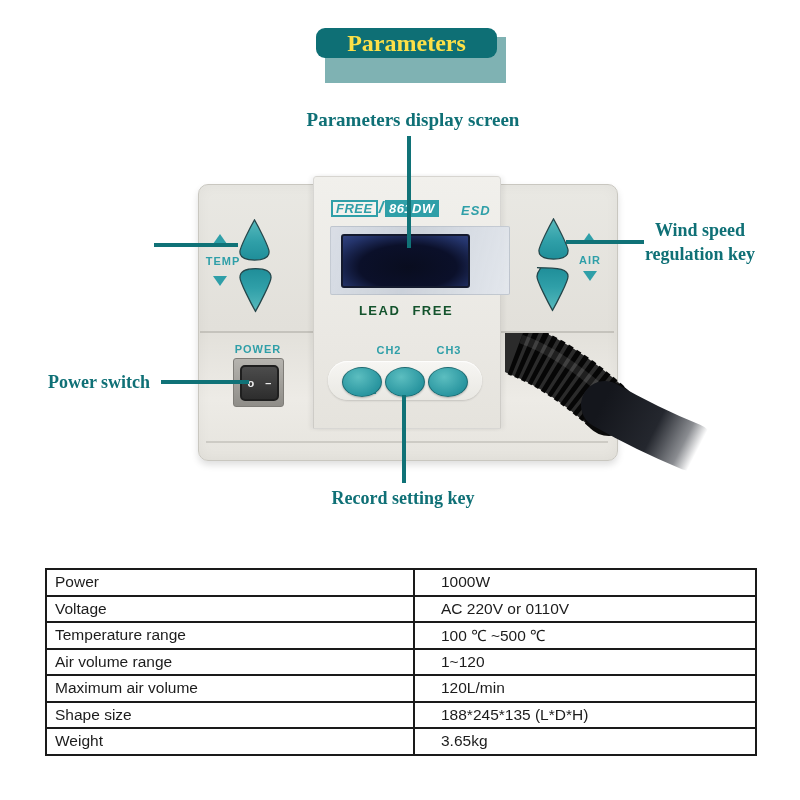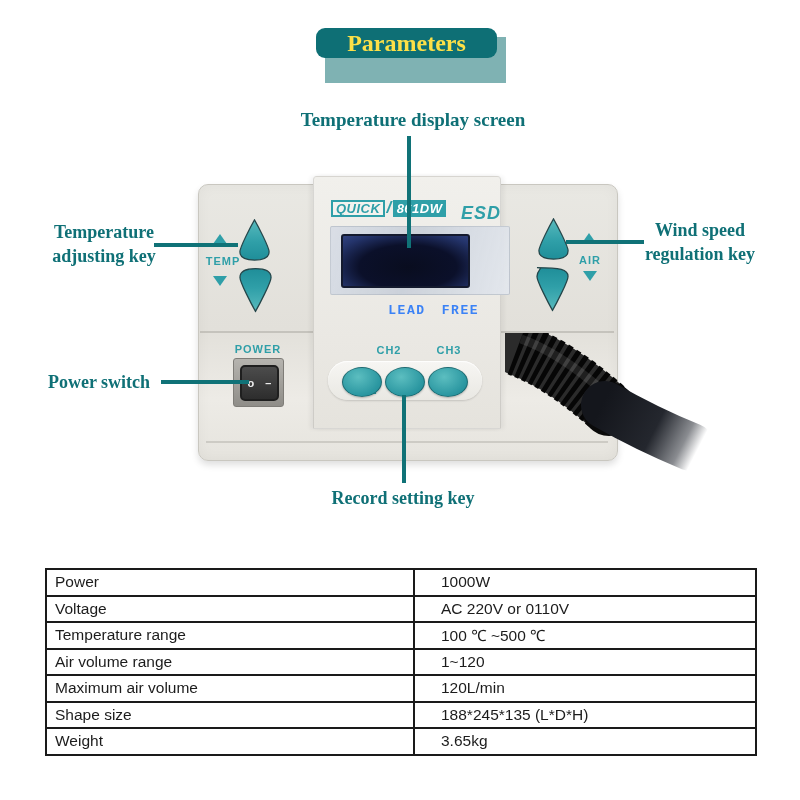--- a/index.html
+++ b/index.html
@@ -30,29 +30,29 @@
              background:linear-gradient(180deg,#f1f0ec 0%,#eae8e3 65%,#e5e3dd 100%);
              border-left:1px solid rgba(0,0,0,0.10);border-right:1px solid rgba(0,0,0,0.10);
              border-top:1px solid rgba(0,0,0,0.06);border-bottom:1px solid rgba(0,0,0,0.10);
              box-shadow:-3px 0 4px rgba(0,0,0,0.05),3px 0 4px rgba(0,0,0,0.05);z-index:7;}
 
   .logo{left:331px;top:199px;height:18px;display:flex;align-items:center;z-index:9;
         font-style:italic;font-weight:bold;font-size:13px;letter-spacing:0.5px;}
   .logo-quick{color:#2f9fa8;border:2px solid #2f9fa8;padding:0 3px;line-height:13px;height:13px;background:#f3f2ee;}
   .logo-slash{color:#2f9fa8;font-size:17px;margin:0 1px;font-weight:bold;}
   .logo-model{background:#2f9fa8;color:#fff;padding:0 4px;line-height:17px;height:17px;}
-  .esd{left:461px;top:203px;color:#2f9fa8;font-weight:bold;font-style:italic;font-size:18px;letter-spacing:1px;z-index:9;}
+  .esd{left:461px;top:203px;color:#2f9fa8;font-weight:bold;font-style:italic;font-size:13px;letter-spacing:1px;z-index:9;}
 
   .film{left:330px;top:226px;width:178px;height:67px;border-radius:2px;z-index:8;
         background:linear-gradient(105deg,rgba(216,221,229,0.95) 0%,rgba(199,206,216,0.9) 45%,rgba(227,231,237,0.95) 100%);
         border:1px solid rgba(160,168,180,0.45);}
   .lcd{left:341px;top:234px;width:125px;height:50px;border:2px solid #141a2e;border-radius:3px;z-index:9;
        background:radial-gradient(ellipse 75% 85% at 52% 62%, #090d1f 0%, #0b102a 52%, #24346b 84%, #31427f 100%);}
-  .leadfree{left:333px;top:303px;width:146px;text-align:right;color:#3b82f6;font-weight:bold;
-            font-size:13px;letter-spacing:1.5px;word-spacing:7px;z-index:9;font-family:Liberation Mono, monospace;}
+  .leadfree{left:333px;top:303px;width:146px;text-align:center;color:#14532d;font-weight:bold;
+            font-size:13px;letter-spacing:1.5px;word-spacing:7px;z-index:9;}
 
   .dev-label{color:#2f9fa8;font-weight:bold;font-size:11px;letter-spacing:1px;text-align:center;z-index:9;}
   .tri{width:0;height:0;z-index:9;}
   .tri-up{border-left:7px solid transparent;border-right:7px solid transparent;border-bottom:10px solid #2f9fa8;}
   .tri-down{border-left:7px solid transparent;border-right:7px solid transparent;border-top:10px solid #2f9fa8;}
 
   .btn-leaf{z-index:9;}
   .flipv{transform:scaleY(-1);}
 
   .switch-bezel{left:233px;top:358px;width:49px;height:47px;border-radius:3px;z-index:9;
@@ -89,48 +89,44 @@
         <stop offset="0" stop-color="#58babd"></stop>
         <stop offset="0.55" stop-color="#2f9fa8"></stop>
         <stop offset="1" stop-color="#1f8e99"></stop>
       </linearGradient>
     </defs>
   </svg>
 
   <div class="abs title-shadow"></div>
   <div class="abs title-box">Parameters</div>
 
-  <div class="abs callout big" style="left:287px;top:108px;width:252px;">Temperature display screen</div>
+  <div class="abs callout big" style="left:287px;top:108px;width:252px;">Parameters display screen</div>
   <div class="abs cline" style="left:407px;top:136px;width:4px;height:112px;"></div>
 
-  <div class="abs callout" style="left:40px;top:220px;width:128px;">
-    <span style="display:block">Temperature</span>
-    <span style="display:block">adjusting key</span>
-  </div>
   <div class="abs cline" style="left:154px;top:243px;width:84px;height:4px;"></div>
 
   <div class="abs callout" style="left:632px;top:218px;width:136px;">
     <span style="display:block">Wind speed</span>
     <span style="display:block">regulation key</span>
   </div>
   <div class="abs cline" style="left:566px;top:240px;width:78px;height:4px;"></div>
 
   <div class="abs callout" style="left:38px;top:370px;width:122px;">Power switch</div>
   <div class="abs cline" style="left:161px;top:380px;width:88px;height:4px;"></div>
 
   <div class="abs cline" style="left:402px;top:395px;width:4px;height:88px;"></div>
   <div class="abs callout" style="left:298px;top:486px;width:210px;">Record setting key</div>
 
   <div class="abs dev-body"></div>
   <div class="abs fold-line"></div>
   <div class="abs skirt-line"></div>
   <div class="abs dev-panel"></div>
 
   <div class="abs logo">
-    <span class="logo-quick">QUICK</span>
+    <span class="logo-quick">FREE</span>
     <span class="logo-slash">/</span>
     <span class="logo-model">861DW</span>
   </div>
   <div class="abs esd">ESD</div>
 
   <div class="abs film"></div>
   <div class="abs lcd"></div>
   <div class="abs leadfree">LEAD FREE</div>
 
   <svg class="abs btn-leaf" style="left:238px;top:219px" width="33" height="42" viewBox="0 0 34 46">

